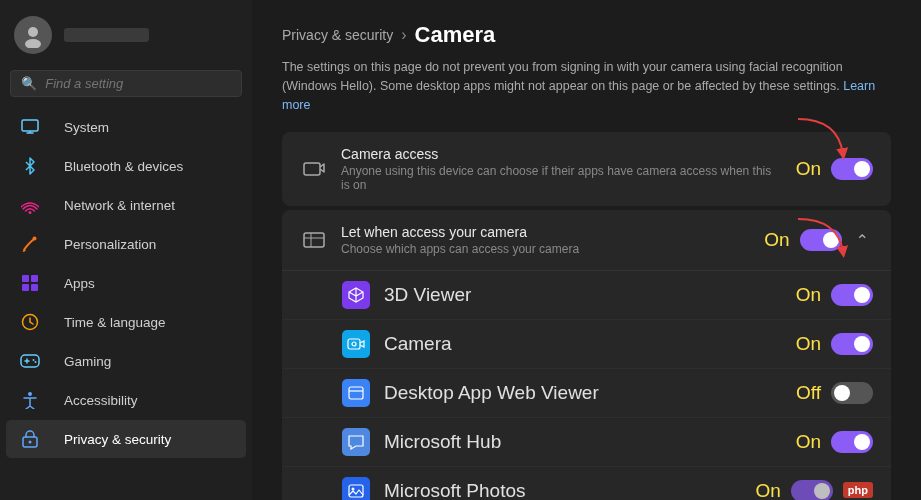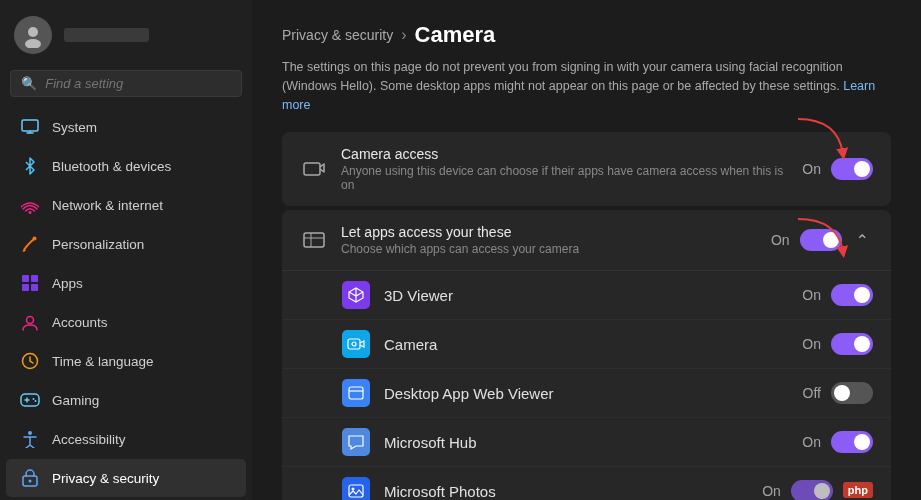--- a/index.html
+++ b/index.html
@@ -68,21 +68,21 @@
     .search-icon-wrap { color: #999; font-size: 13px; }
 
     .nav-list {
       list-style: none;
       overflow-y: auto;
       flex: 1;
     }
     .nav-item {
       display: flex;
       align-items: center;
-      gap: 12px;
+      gap: 24px;
       padding: 9px 14px;
       cursor: pointer;
       border-radius: 5px;
       margin: 1px 6px;
       font-size: 13.5px;
       color: #d0d0d0;
     }
     .nav-item.active {
       background: #303030;
       color: #fff;
@@ -154,21 +154,21 @@
     }
     .card-text { flex: 1; }
     .card-title { font-size: 14px; color: #e8e8e8; margin-bottom: 2px; }
     .card-desc { font-size: 12px; color: #888; }
     .card-right {
       display: flex;
       align-items: center;
       gap: 10px;
       flex-shrink: 0;
     }
-    .toggle-label { font-size: 14px; color: #a3a3a3; }
+    .toggle-label { font-size: 19px; color: #fde047; }
 
     
     .toggle {
       width: 42px;
       height: 22px;
       border-radius: 11px;
       position: relative;
       cursor: pointer;
       flex-shrink: 0;
     }
@@ -208,21 +208,21 @@
     .expanded-item:first-child { border-top: none; }
     .expanded-icon {
       width: 28px;
       height: 28px;
       border-radius: 5px;
       display: flex;
       align-items: center;
       justify-content: center;
       flex-shrink: 0;
     }
-    .expanded-name { flex: 1; font-size: 15px; color: #e0e0e0; }
+    .expanded-name { flex: 1; font-size: 19px; color: #e0e0e0; }
     .expanded-right { display: flex; align-items: center; gap: 10px; }
 
     
     .php-badge {
       background: #c0392b;
       color: #fff;
       font-size: 11px;
       font-weight: bold;
       padding: 2px 5px;
       border-radius: 3px;
@@ -305,29 +305,20 @@
         <svg width="18" height="18" viewBox="0 0 18 18" fill="none">
           <rect x="1" y="1" width="7" height="7" rx="1" fill="#7c3aed"></rect>
           <rect x="10" y="1" width="7" height="7" rx="1" fill="#7c3aed"></rect>
           <rect x="1" y="10" width="7" height="7" rx="1" fill="#7c3aed"></rect>
           <rect x="10" y="10" width="7" height="7" rx="1" fill="#7c3aed"></rect>
         </svg>
       </span>
       <span>Apps</span>
     </li>
 
-    <li class="nav-item">
-      <span class="nav-icon">
-        <svg width="18" height="18" viewBox="0 0 18 18" fill="none">
-          <circle cx="9" cy="7" r="3.5" stroke="#e28" stroke-width="1.5"></circle>
-          <path d="M2 17 Q2 12 9 12 Q16 12 16 17" stroke="#e28" stroke-width="1.5" fill="none" stroke-linecap="round"></path>
-        </svg>
-      </span>
-      <span>Accounts</span>
-    </li>
 
     <li class="nav-item">
       <span class="nav-icon">
         <svg width="18" height="18" viewBox="0 0 18 18" fill="none">
           <circle cx="9" cy="9" r="7.5" stroke="#f59e0b" stroke-width="1.5"></circle>
           <path d="M9 5v4l3 2" stroke="#f59e0b" stroke-width="1.5" stroke-linecap="round"></path>
         </svg>
       </span>
       <span>Time &amp; language</span>
     </li>
@@ -430,21 +421,21 @@
     <div class="card" style="margin-bottom:0;border-radius:8px 8px 0 0;">
       <div class="card-row">
         <div class="card-icon">
           <svg width="22" height="22" viewBox="0 0 22 22" fill="none">
             <rect x="1" y="4" width="20" height="14" rx="2" stroke="#aaa" stroke-width="1.5"></rect>
             <line x1="1" y1="9" x2="21" y2="9" stroke="#aaa" stroke-width="1"></line>
             <line x1="8" y1="4" x2="8" y2="18" stroke="#aaa" stroke-width="1"></line>
           </svg>
         </div>
         <div class="card-text">
-          <div class="card-title">Let apps access your these</div>
+          <div class="card-title">Let when access your camera</div>
           <div class="card-desc">Choose which apps can access your camera</div>
         </div>
         <div class="card-right">
           <span class="toggle-label">On</span>
           <div class="toggle on">
             <div class="toggle-thumb"></div>
           </div>
           <button class="chevron-btn">⌃</button>
         </div>
       </div>

